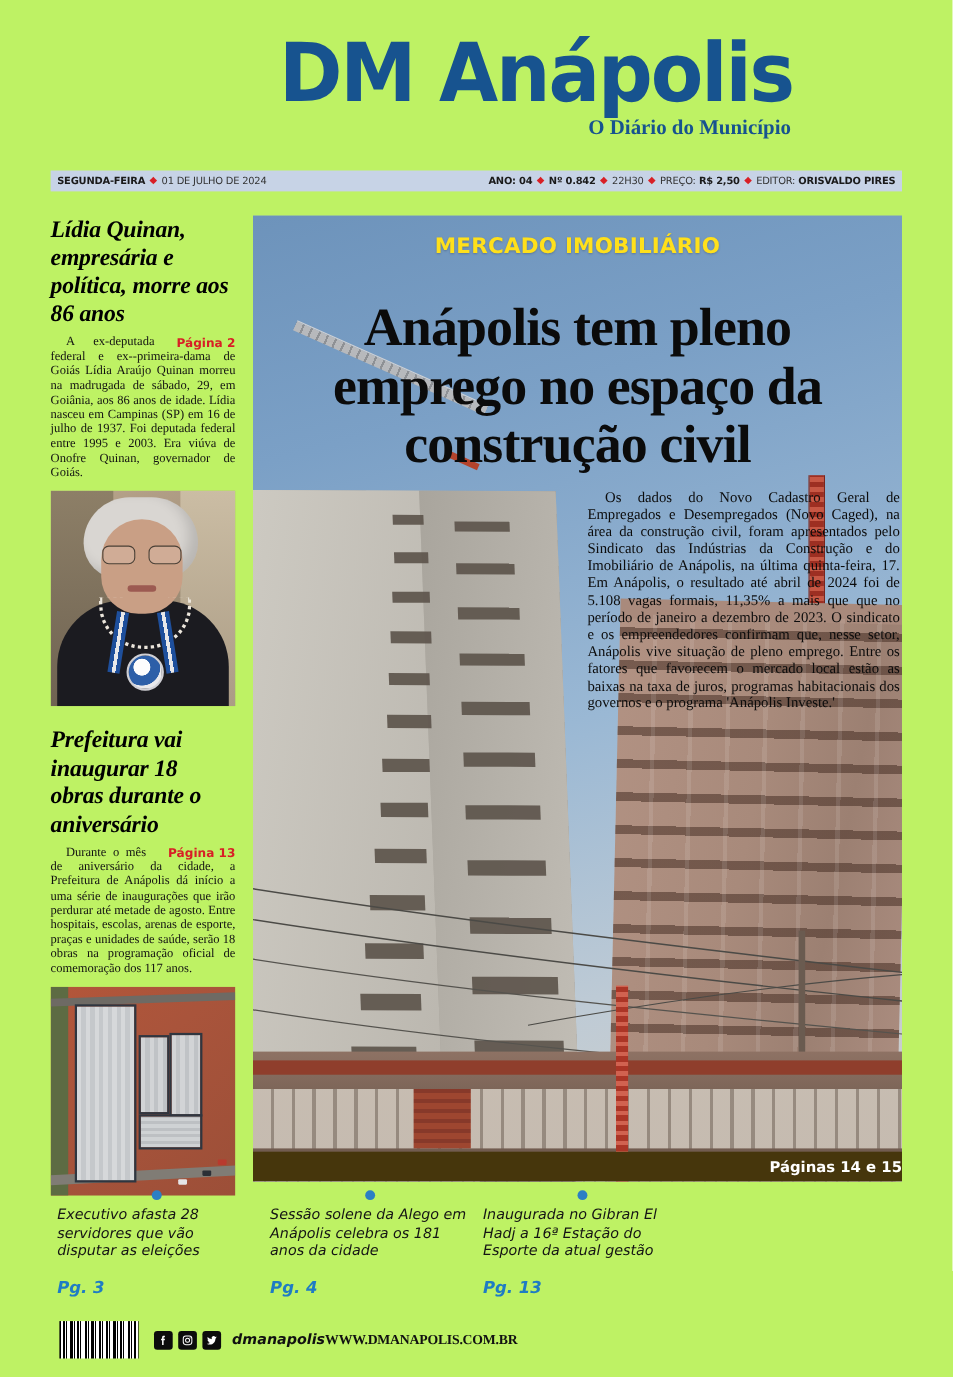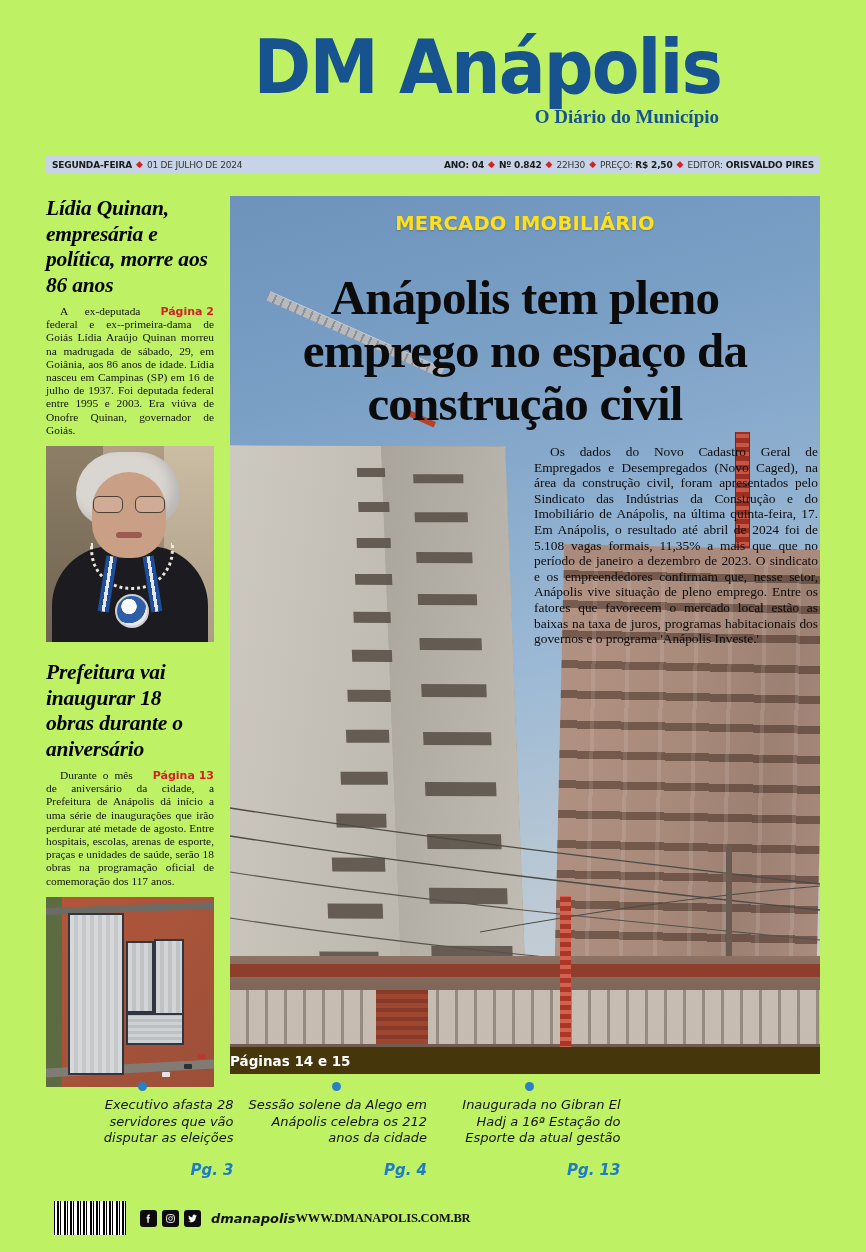--- a/index.html
+++ b/index.html
@@ -338,32 +338,32 @@
     left: 0; bottom: 0;
     width: 100%;
     height: 27px;
     background: #46360c;
     color: #fff;
     font-family: "DejaVu Sans", sans-serif;
     font-weight: bold;
     font-size: 13.5px;
     display: flex;
     align-items: center;
-    justify-content: flex-start;
+    justify-content: flex-end;
     z-index: 25;
   }
 
   
   .teasers {
     position: absolute;
     left: 46px; top: 1082px;
     width: 774px;
     display: flex;
   }
-  .teaser { width: 25%; text-align: right; padding: 0 6px; box-sizing: border-box; }
+  .teaser { width: 25%; text-align: left; padding: 0 6px; box-sizing: border-box; }
   .teaser .dot {
     width: 9px; height: 9px; border-radius: 50%;
     background: #2b7fc4; margin: 0 auto 6px auto;
   }
   .teaser .txt {
     font-family: "DejaVu Sans", sans-serif;
     font-style: italic;
     font-size: 13px;
     line-height: 16.5px;
     color: #141414;
@@ -581,21 +581,21 @@
   </div>
 
   <div class="teasers">
     <div class="teaser">
       <div class="dot"></div>
       <div class="txt">Executivo afasta 28 servidores que vão disputar as eleições</div>
       <div class="pg">Pg. 3</div>
     </div>
     <div class="teaser">
       <div class="dot"></div>
-      <div class="txt">Sessão solene da Alego em Anápolis celebra os 212 anos da cidade</div>
+      <div class="txt">Sessão solene da Alego em Anápolis celebra os 181 anos da cidade</div>
       <div class="pg">Pg. 4</div>
     </div>
     <div class="teaser">
       <div class="dot"></div>
       <div class="txt">Inaugurada no Gibran El Hadj a 16ª Estação do Esporte da atual gestão</div>
       <div class="pg">Pg. 13</div>
     </div>
   </div>
 
   <div class="footer">

